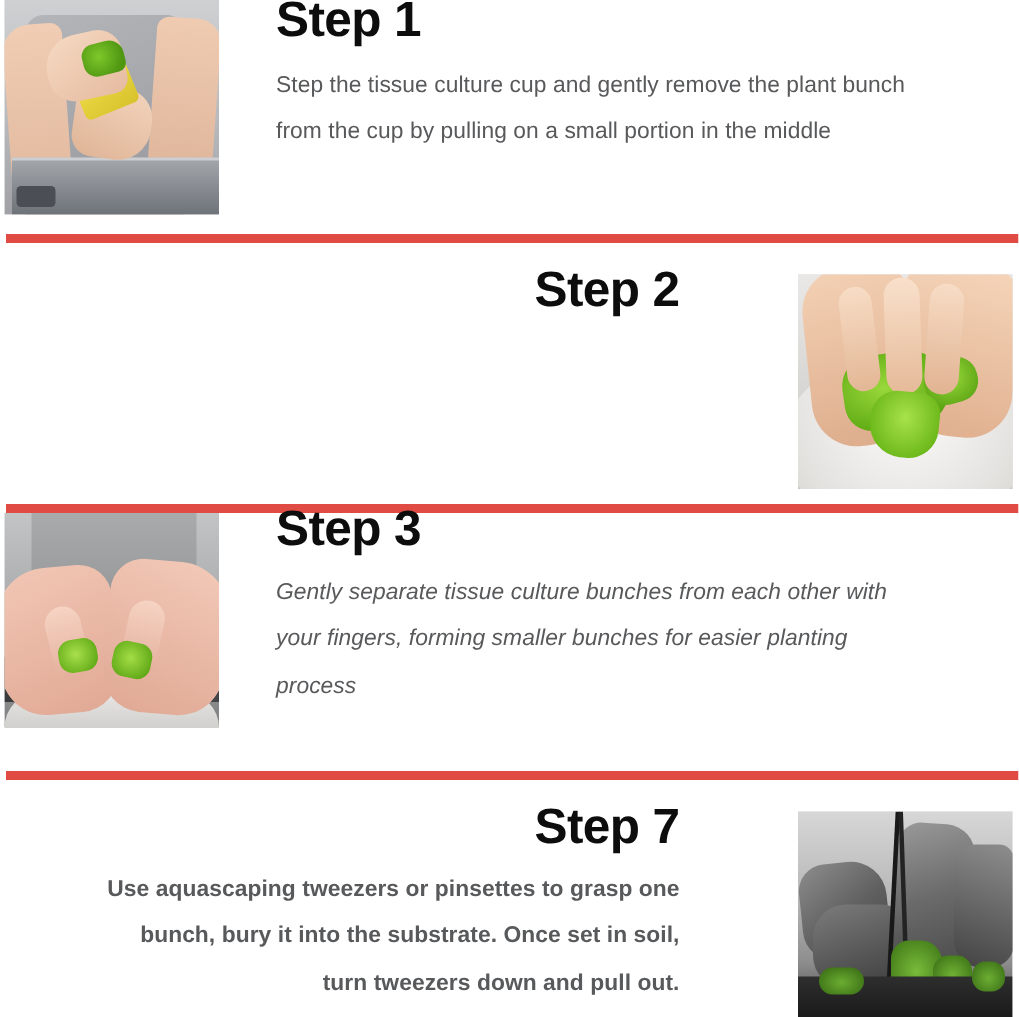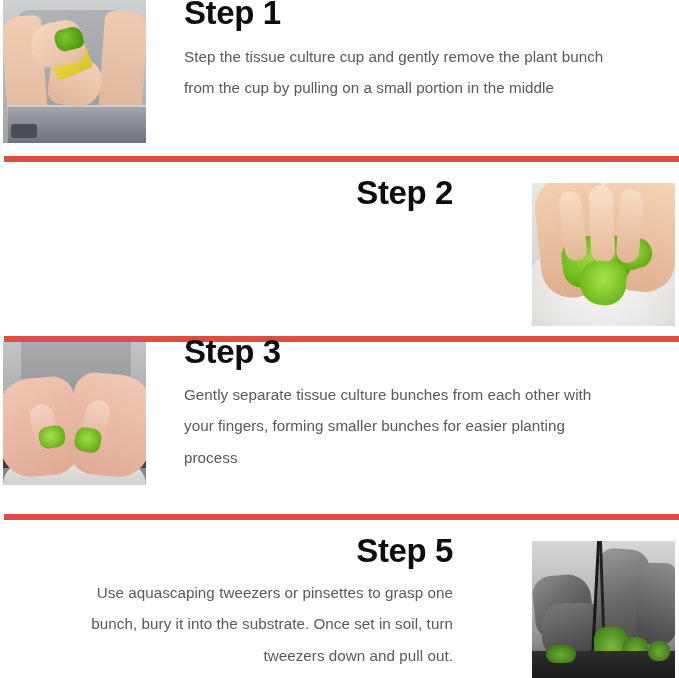--- a/index.html
+++ b/index.html
@@ -285,24 +285,24 @@
     margin: 0;
     padding: 0;
   }
   .s1 .step-title { margin-top: -4px; }
   .s1 .step-body  { margin-top: 12px; }
 
   .s2 .step-title { margin-top: 14px; }
   .s2 .step-body  { margin-top: 10px; }
 
   .s3 .step-title { margin-top: 13px; }
-  .s3 .step-body  { margin-top: 11px; }
+  .s3 .step-body  { margin-top: 11px; font-style: italic; }
 
   .s4 .step-title { margin-top: 14px; }
-  .s4 .step-body  { margin-top: 10px; }
+  .s4 .step-body  { margin-top: 10px; font-weight: bold; }
 
   
   .divider {
     position: absolute;
     left: 4px;
     width: 675px;
     height: 6px;
     background: #e04b43;
   }
 </style>
@@ -392,18 +392,18 @@
       <div class="ph-layer tweezer1"></div>
       <div class="ph-layer tweezer2"></div>
       <div class="ph-layer plant-a"></div>
       <div class="ph-layer plant-b"></div>
       <div class="ph-layer substrate"></div>
       <div class="ph-layer plant-c"></div>
       <div class="ph-layer plant-d"></div>
     </div>
 
     <div class="step-text align-right">
-      <div class="step-title">Step 5</div>
+      <div class="step-title">Step 7</div>
       <div class="step-body">Use aquascaping tweezers or pinsettes to grasp one bunch, bury it into the substrate. Once set in soil, turn tweezers down and pull out.</div>
     </div>
   </div>
 
 </div>
 
 </body></html>

